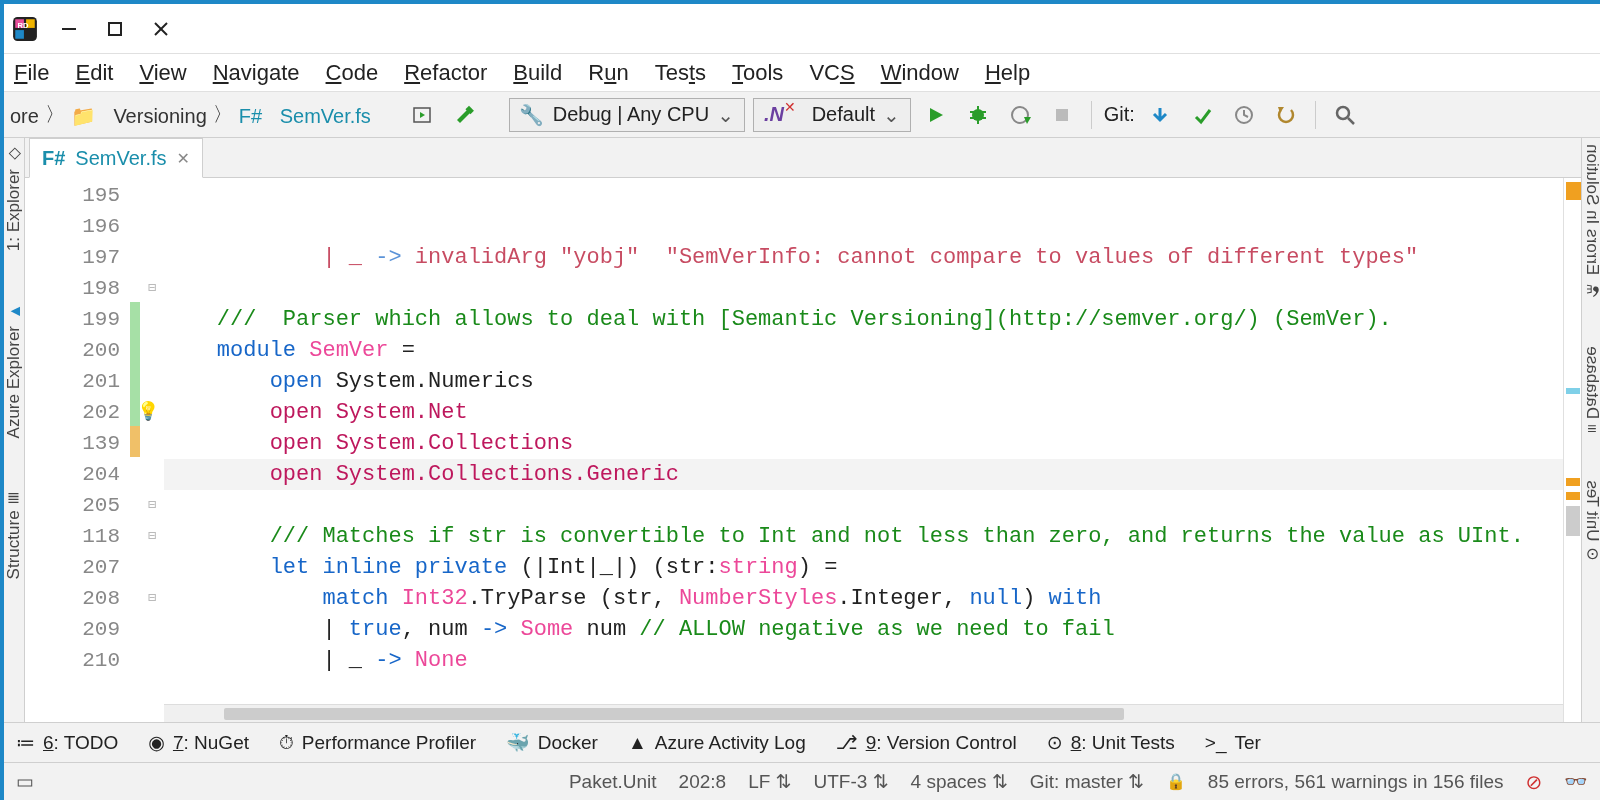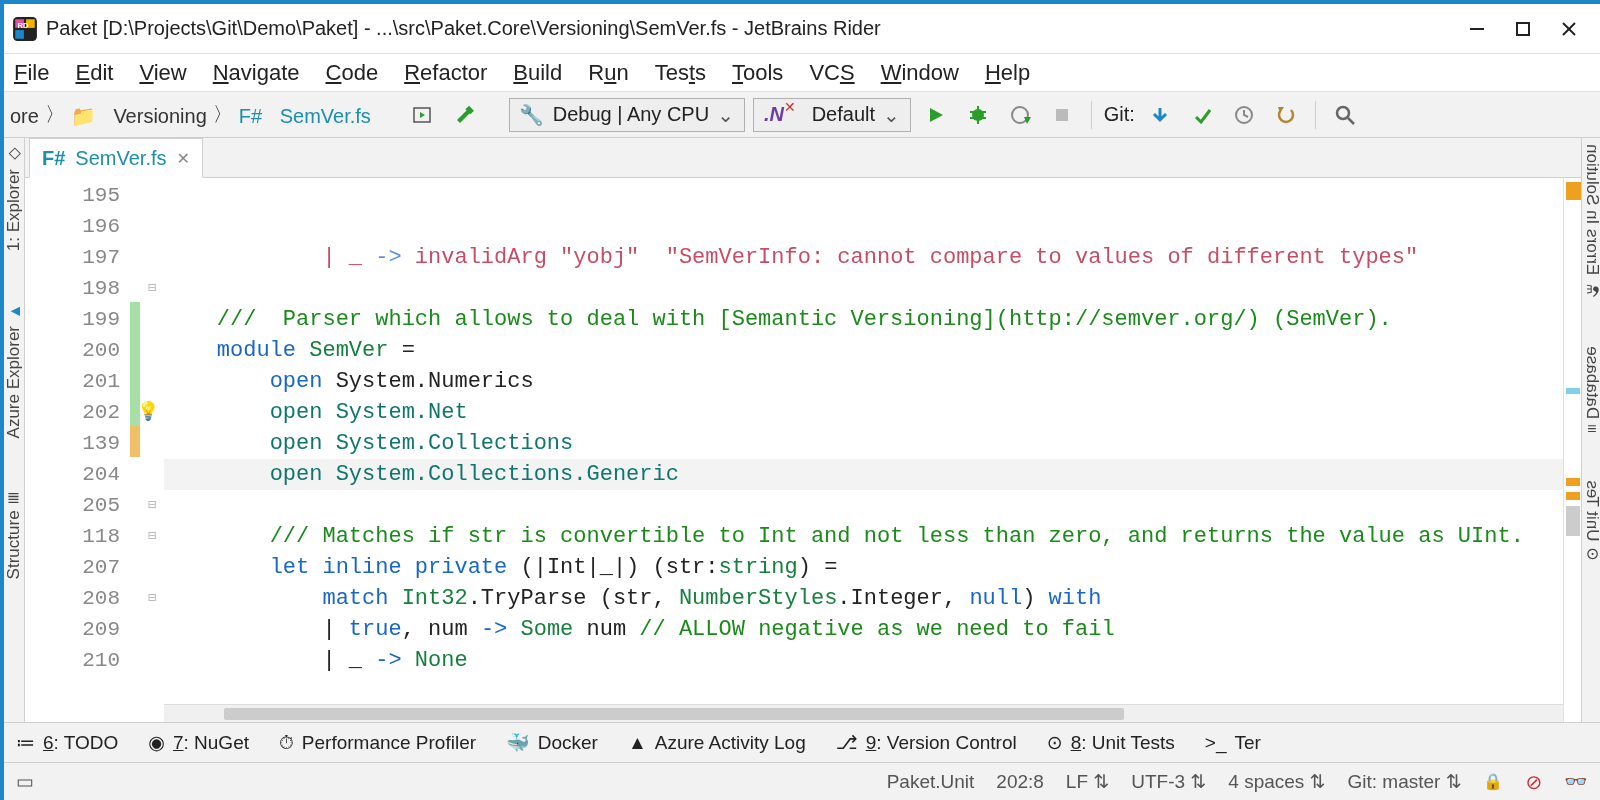--- a/index.html
+++ b/index.html
@@ -33,23 +33,23 @@
 .gutter{width:105px;text-align:right;color:#888;font-size:21px;background:#fff;border-right:0;padding-right:10px;line-height:31px;padding-top:2px;position:relative}
 .gutter .ln{height:31px}
 .foldcol{width:24px;background:#fff;line-height:31px;color:#bbb;font-size:14px;padding-top:2px}
 .foldcol div{height:31px;text-align:center}
 .vcsstrip{width:10px}
 .vcsstrip div{height:31px}
 .lines{flex:1;line-height:31px;white-space:pre;padding-top:2px;position:relative;overflow:hidden}
 .lines .l{height:31px}
 .hl-curr{background:#f3f3f3}
 .kw{color:#1766c8}
-.type{color:#15803d}
+.type{color:#ec4899}
 .cmt{color:#1a8a1a}
-.dim{color:#0f766e}
+.dim{color:#be185d}
 .err{color:#b00020}
 .rightgutter{width:50px;background:#f2f2f2;border-left:1px solid #cfcfcf;display:flex;flex-direction:column;align-items:center;padding-top:6px;gap:18px}
 .markerbar{width:18px;background:#fff;border-left:1px solid #e0e0e0;position:relative}
 .markerbar .mk{position:absolute;left:2px;width:14px;height:8px}
 .toolwin{height:40px;display:flex;align-items:center;background:#f2f2f2;border-top:1px solid #cfcfcf;padding:0 12px;gap:30px;font-size:19px}
 .toolwin .tw{display:flex;align-items:center;gap:8px}
 .status{height:38px;display:flex;align-items:center;background:#f2f2f2;border-top:1px solid #cfcfcf;padding:0 12px;gap:22px;font-size:19px;color:#555}
 .status .spacer{flex:1}
 .status .lock{font-size:16px}
 .hscroll{position:absolute;bottom:0;left:0;right:0;height:18px;background:#f0f0f0;border-top:1px solid #ddd}
@@ -61,21 +61,20 @@
 <div class="titlebar">
   <span class="logo">
     <svg viewBox="0 0 24 24">
         <rect x="1" y="1" width="22" height="22" rx="4" fill="#222"></rect>
         <rect x="3" y="3" width="8" height="8" fill="#e84f9a"></rect>
         <rect x="13" y="3" width="8" height="8" fill="#f0b400"></rect>
         <rect x="3" y="13" width="8" height="8" fill="#1e88c7"></rect>
         <text x="5" y="11" font-size="7" fill="#fff" font-weight="bold">RD</text>
       </svg>
   </span>
-  <span class="title">Paket [D:\Projects\Git\Demo\Paket] - ...\src\Paket.Core\Versioning\SemVer.fs - JetBrains Rider</span>
   <span class="winbtn">
       <svg width="18" height="18">
         <line x1="2" y1="9" x2="16" y2="9" stroke="#222" stroke-width="2"></line>
       </svg>
     </span>
   <span class="winbtn">
       <svg width="16" height="16">
         <rect x="2" y="2" width="12" height="12" fill="none" stroke="#222" stroke-width="2"></rect>
       </svg>
     </span>
@@ -345,15 +344,16 @@
 <div class="status">
   <span>▭</span>
   <span class="spacer"></span>
   <span>Paket.Unit</span>
   <span>202:8</span>
   <span><span>LF</span> ⇅</span>
   <span><span>UTF-3</span> ⇅</span>
   <span><span>4 spaces</span> ⇅</span>
   <span><span>Git: master</span> ⇅</span>
   <span class="lock">🔒</span>
+  <span>85 errors, 561 warnings in 156 files</span>
   <span style="color:#d03030;font-size:20px">⊘</span>
   <span>👓</span>
 </div>
 
 </body></html>

